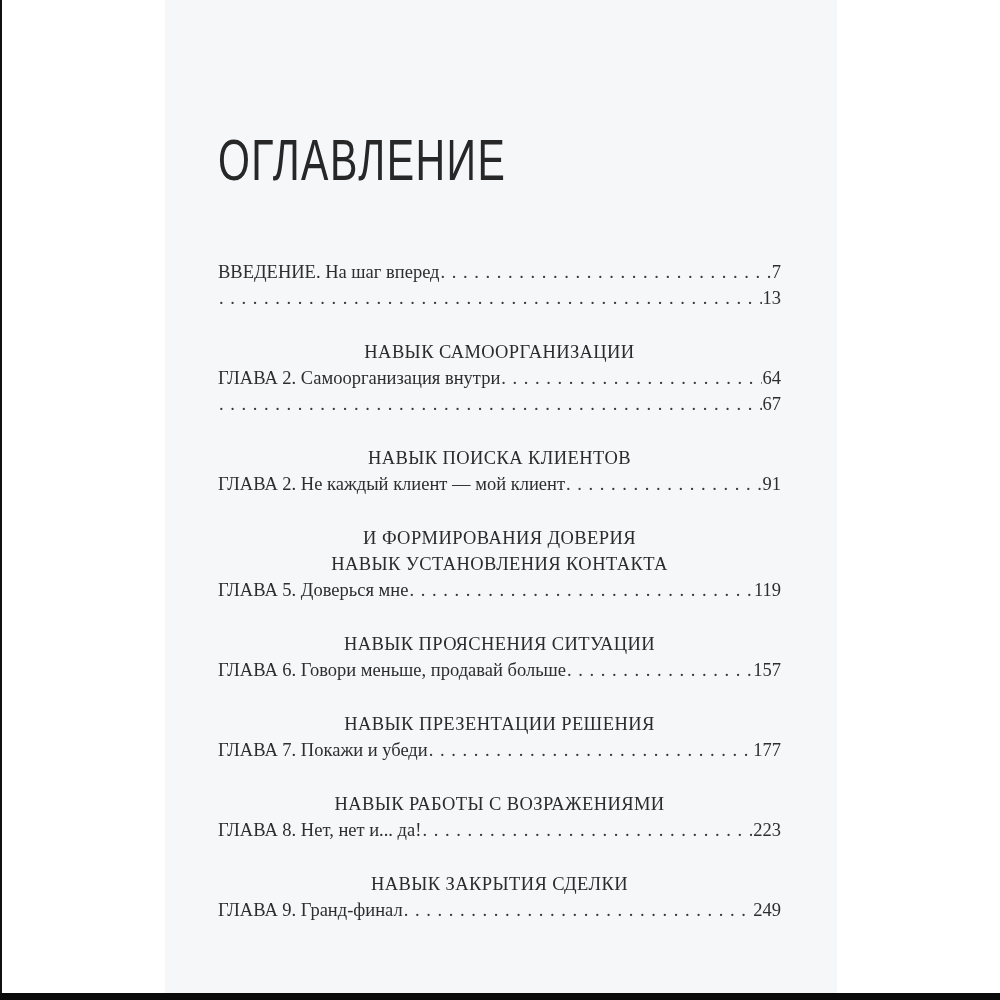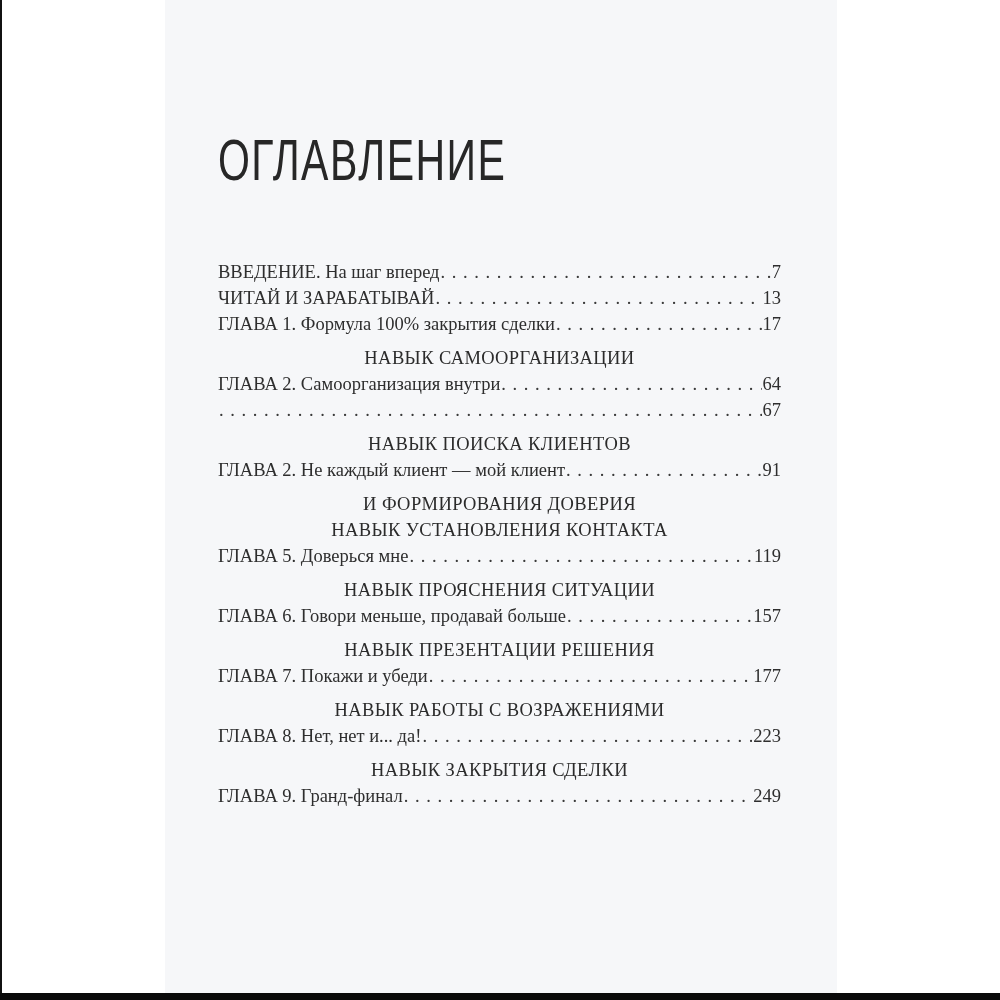--- a/index.html
+++ b/index.html
@@ -69,49 +69,43 @@
     white-space: nowrap;
     color: #3a3a3a;
     margin: 0 1px;
   }
   .toc-entry .leader-dots::after {
     content: ". . . . . . . . . . . . . . . . . . . . . . . . . . . . . . . . . . . . . . . . . . . . . . . . . . . . . . . . . . . . . . . . . . . .";
     letter-spacing: 1px;
   }
   .toc-entry .entry-page { flex: none; }
   .section-header {
-    margin-top: 8px;
+    margin-top: 28px;
     text-align: center;
     letter-spacing: 0.4px;
     color: #2b2b2b;
   }
 </style>
 </head>
 <body>
 
 <div class="canvas">
 
   <div class="book-page">
     <h1 class="page-title">ОГЛАВЛЕНИЕ</h1>
 
     <div class="toc" id="toc">
         <div class="toc-entry">
           <span class="entry-label">ВВЕДЕНИЕ. На шаг вперед</span>
           <span class="leader-dots"></span>
           <span class="entry-page">7</span>
         </div>
         <div class="toc-entry">
-          <span class="entry-label">ЧИТАЙ И ЗАРАБАТЫВАЙ</span>
           <span class="leader-dots"></span>
           <span class="entry-page">13</span>
-        </div>
-        <div class="toc-entry">
-          <span class="entry-label">ГЛАВА 1. Формула 100% закрытия сделки</span>
-          <span class="leader-dots"></span>
-          <span class="entry-page">17</span>
         </div>
         <div class="section-header">
           <div>НАВЫК САМООРГАНИЗАЦИИ</div>
         </div>
         <div class="toc-entry">
           <span class="entry-label">ГЛАВА 2. Самоорганизация внутри</span>
           <span class="leader-dots"></span>
           <span class="entry-page">64</span>
         </div>
         <div class="toc-entry">

